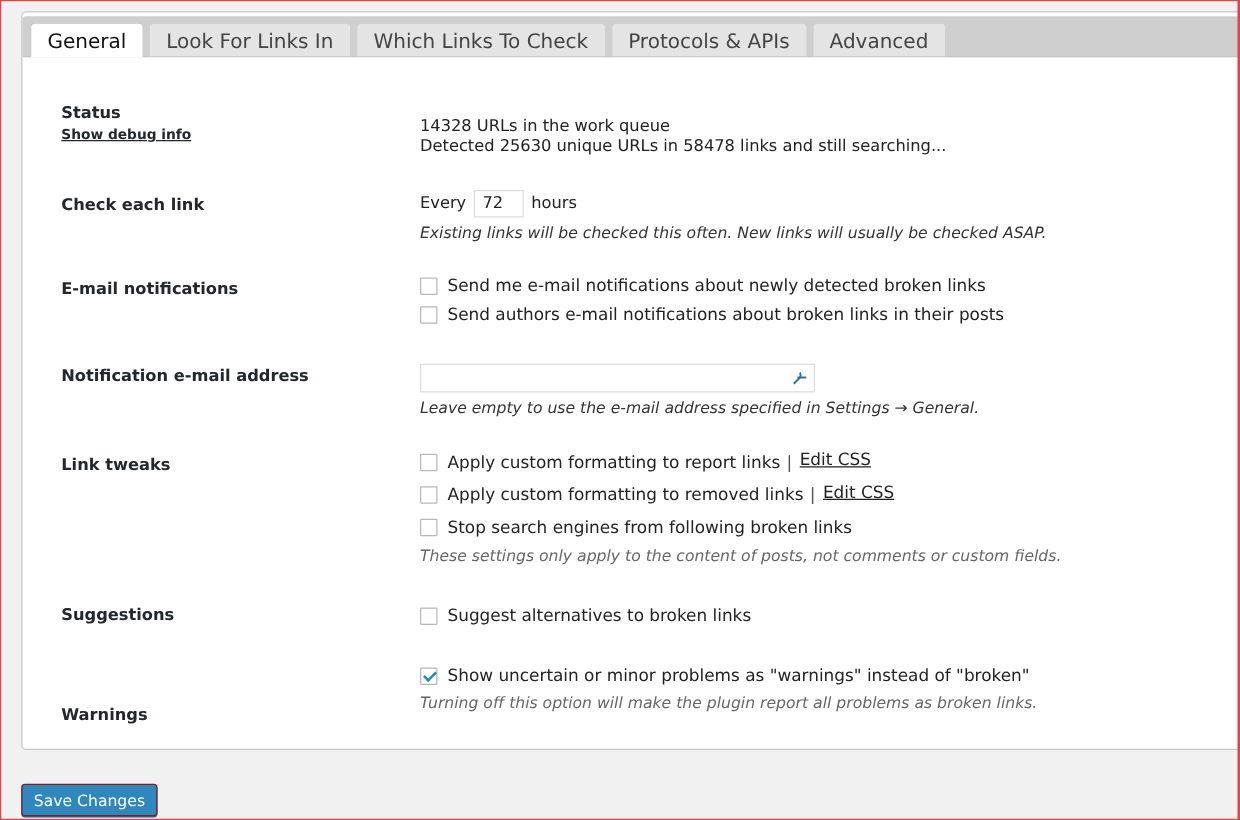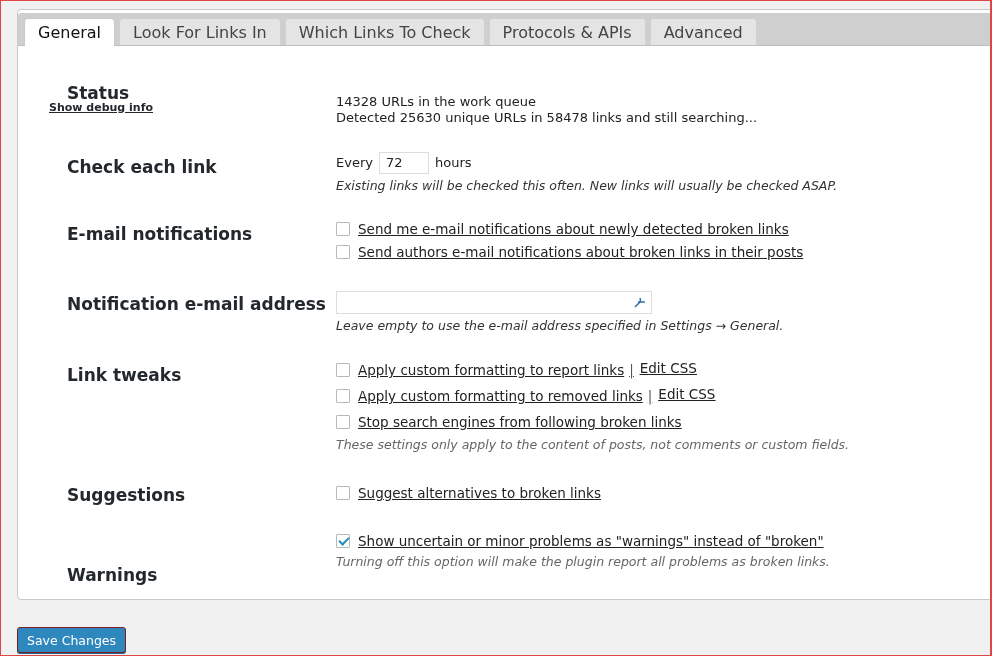--- a/index.html
+++ b/index.html
@@ -25,39 +25,39 @@
   }
   .tabs { position:absolute; left:6px; top:5px; display:flex; gap:4px; }
   .tab {
     height:27px; padding:0 13px; display:flex; align-items:center;
     font-size:16px; color:#444;
     background:#e4e4e4; border:1px solid #d0d0d0; border-bottom:none;
     border-radius:4px 4px 0 0; box-sizing:border-box; cursor:pointer;
   }
   .tab.active { background:#fff; color:#111; height:28px; border-color:#c8c8c8; }
 
-  .row-label { position:absolute; left:31px; font-size:17px; font-weight:bold; color:#23282d;margin-left:18px; }
+  .row-label { position:absolute; left:31px; font-size:13px; font-weight:bold; color:#23282d; }
   .sub-link { position:absolute; left:31px; font-size:11px; font-weight:bold; color:#23282d; text-decoration:underline; }
   .val { position:absolute; left:318px; font-size:13px; color:#222; white-space:nowrap; }
   .desc { position:absolute; left:318px; font-size:12.5px; font-style:italic; color:#333; white-space:nowrap;text-align:right; }
   .desc.grey { color:#666; }
   .status-title { font-weight:bold; text-decoration:underline; font-size:13.5px; }
-  .cb-line { position:absolute; left:318px; display:flex; align-items:center; font-size:13.5px; white-space:nowrap;text-decoration:underline; }
+  .cb-line { position:absolute; left:318px; display:flex; align-items:center; font-size:13.5px; white-space:nowrap; }
   .cb {
     width:14px; height:14px; border:1px solid #b4b9be; background:#fff; margin-right:8px;
     box-sizing:border-box; border-radius:1px; position:relative; flex:none;
   }
   .cb.checked::after {
     content:""; position:absolute; left:4px; top:0px; width:4px; height:8px;
     border:solid #1e8cbe; border-width:0 2px 2px 0; transform:rotate(45deg);
   }
   .sep { margin:0 6px 0 5px; color:#555; }
   .editcss { text-decoration:underline; color:#222; position:relative; top:-2px; }
   .num-input {
-    display:inline-block; width:50px; height:22px; border:1px solid #ddd; box-sizing:border-box;
+    display:inline-block; width:40px; height:22px; border:1px solid #ddd; box-sizing:border-box;
     font-size:13px; padding:2px 6px; margin:0 6px; vertical-align:middle; line-height:16px;
   }
   .email-input {
     position:absolute; left:318px; top:281px; width:316px; height:23px;
     border:1px solid #ddd; box-sizing:border-box; background:#fff;
   }
   .email-icon { position:absolute; right:4px; top:3px; width:14px; height:14px; }
   .save-btn {
     position:absolute; left:17px; top:627px; height:26px; padding:0 9px;
     background:#2e87bd; border:1px solid #7f1d1d; border-radius:3px; color:#fff;

